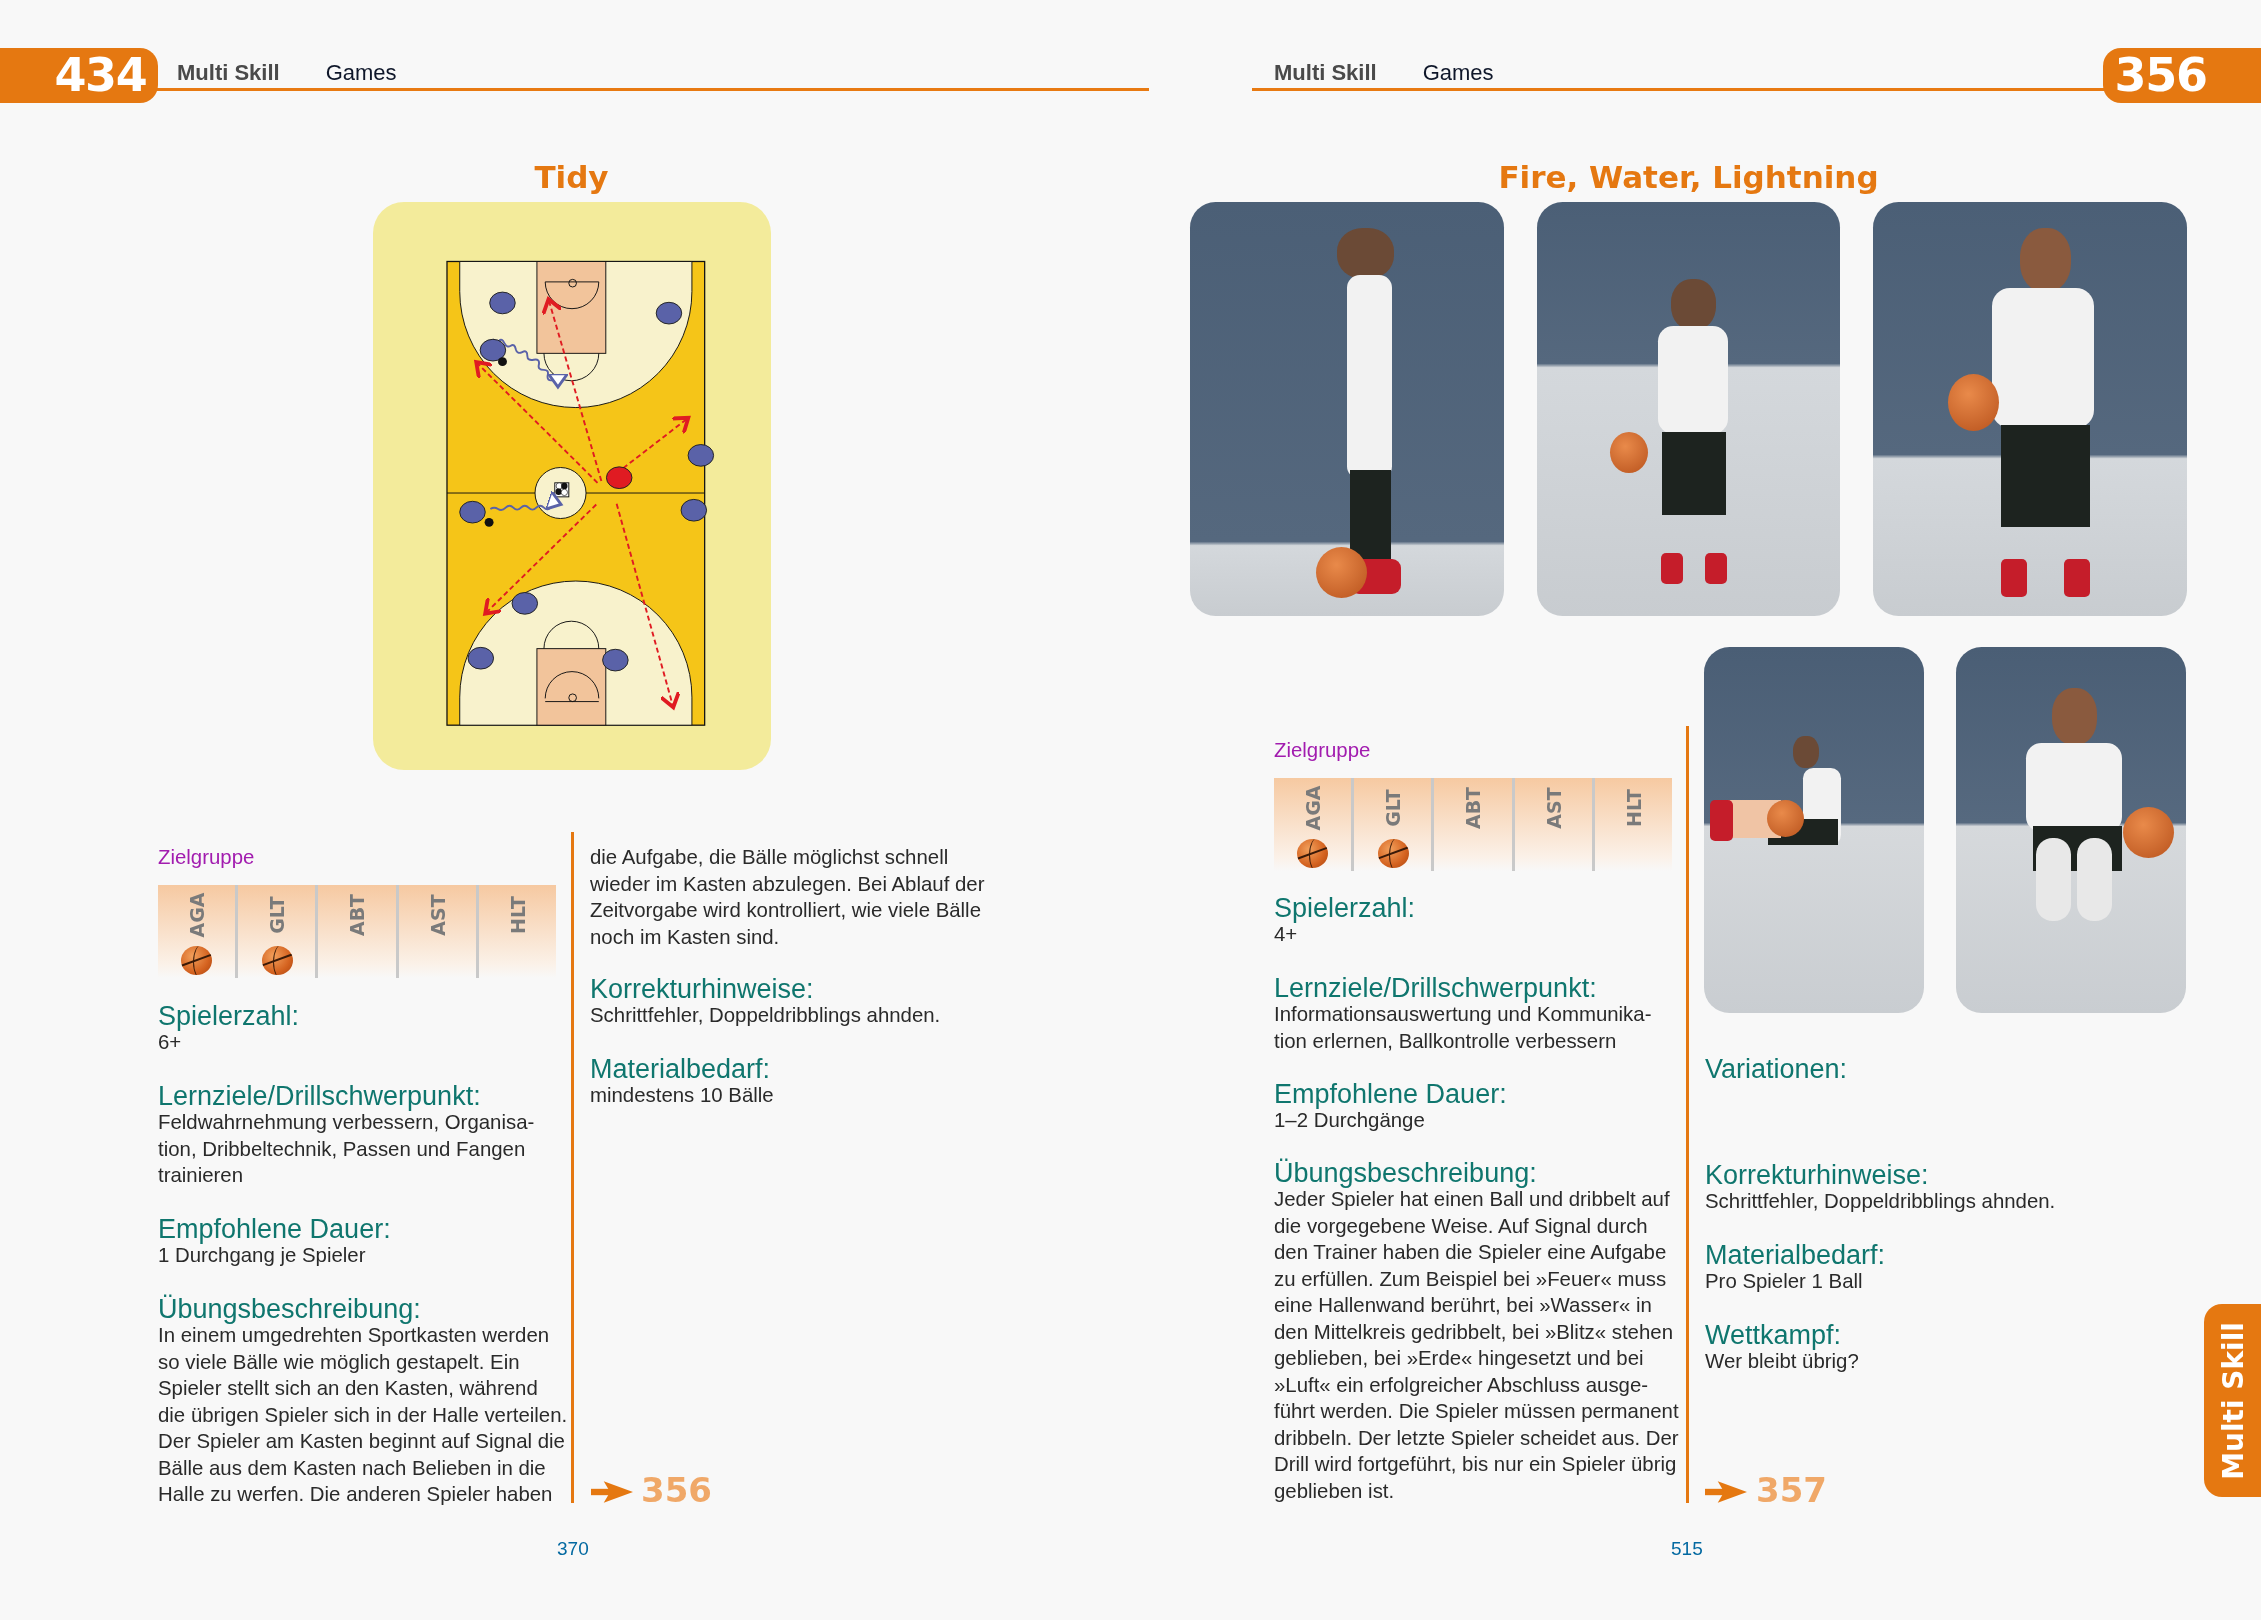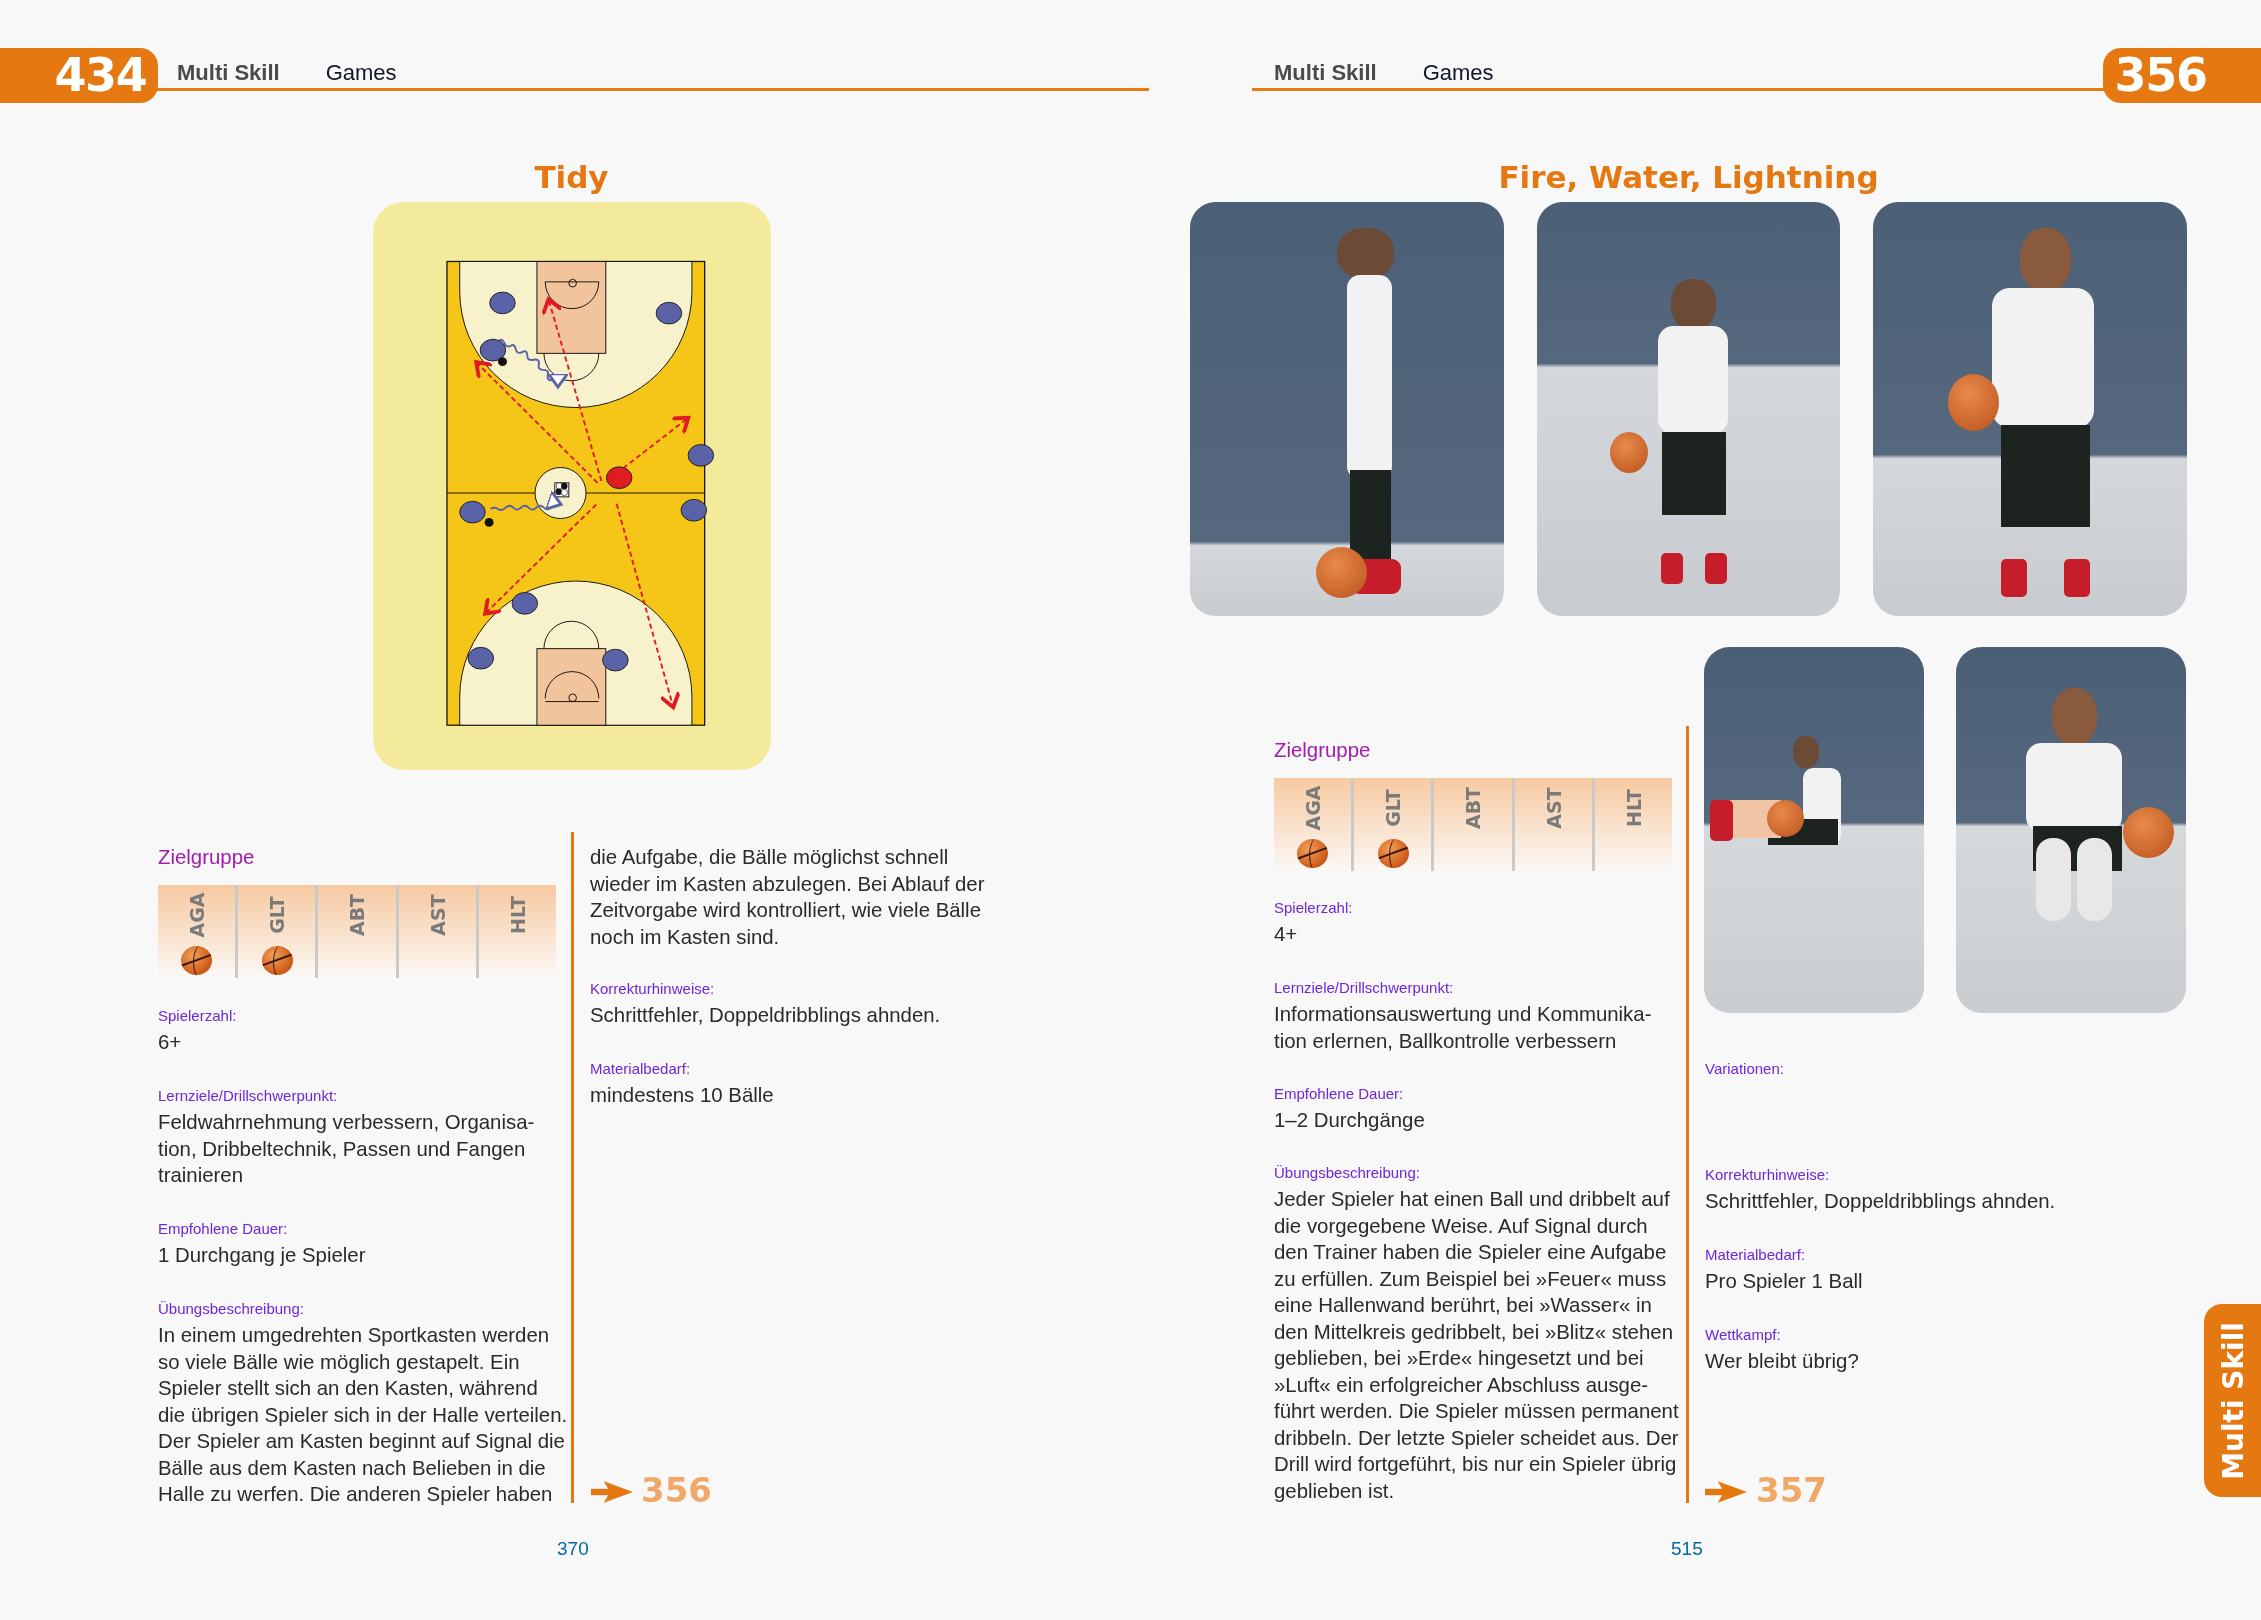--- a/index.html
+++ b/index.html
@@ -12,21 +12,21 @@
   .pagetab.right{right:0;width:158px;border-radius:18px 0 0 18px;text-align:left;padding-left:11.5px;box-sizing:border-box;}
   .hdr{position:absolute;top:59px;font-size:22px;line-height:28px;}
   .hdr .sec{font-weight:bold;color:#4a4a4a;margin-right:22px;}
   .hdr .sub{color:#0f172a;margin-left:24px;}
   .title{position:absolute;top:139px;font-size:31px;font-weight:bold;color:#e57811;font-family:"DejaVu Sans",sans-serif;text-align:center;margin-top:20px;}
   
   .diagram{position:absolute;left:373px;top:202px;width:398px;height:568px;background:#f3eb9b;border-radius:31px;}
   
   .label{font-size:20.4px;line-height:26px;color:#a21caf;text-align:center;}
   .block{position:absolute;}
-  .block .lbl{font-size:15px;line-height:26px;color:#6d28d9;}
+  .block .lbl{font-size:27px;line-height:26px;color:#0f766e;}
   .block .txt{font-size:20.4px;line-height:26.5px;color:#2a2a2a;white-space:pre-line;}
   .zg{position:absolute;height:93px;background:linear-gradient(#f6c9a1,#fbf1e8 85%,#f8f8f8);display:flex;}
   .zg .col{flex:1;position:relative;border-right:3.2px solid #c9c9c9;}
   .zg .col:last-child{border-right:none;}
   .zg .col .codewrap{position:absolute;left:0;right:0;top:6.4px;height:48px;display:flex;align-items:center;justify-content:center;}
   .zg .col .codewrap span{display:inline-block;transform:rotate(-90deg);font-weight:bold;font-size:19px;color:#7a7a7a;font-family:"DejaVu Sans",sans-serif;}
   .ball{position:absolute;left:50%;bottom:2.6px;margin-left:-15.3px;width:31px;height:29px;border-radius:50%;background:radial-gradient(circle at 38% 35%,#f2a05c,#d4621f 60%,#a8430f);overflow:hidden;}
   .ball::before{content:"";position:absolute;left:-2.6px;top:12.8px;width:36px;height:1.9px;background:#3a1a08;transform:rotate(-20deg);}
   .ball::after{content:"";position:absolute;left:11.5px;top:-2.6px;width:18px;height:36px;border-left:1.9px solid #3a1a08;border-radius:50%;}
   .vline{position:absolute;width:3.2px;background:#e57811;}

